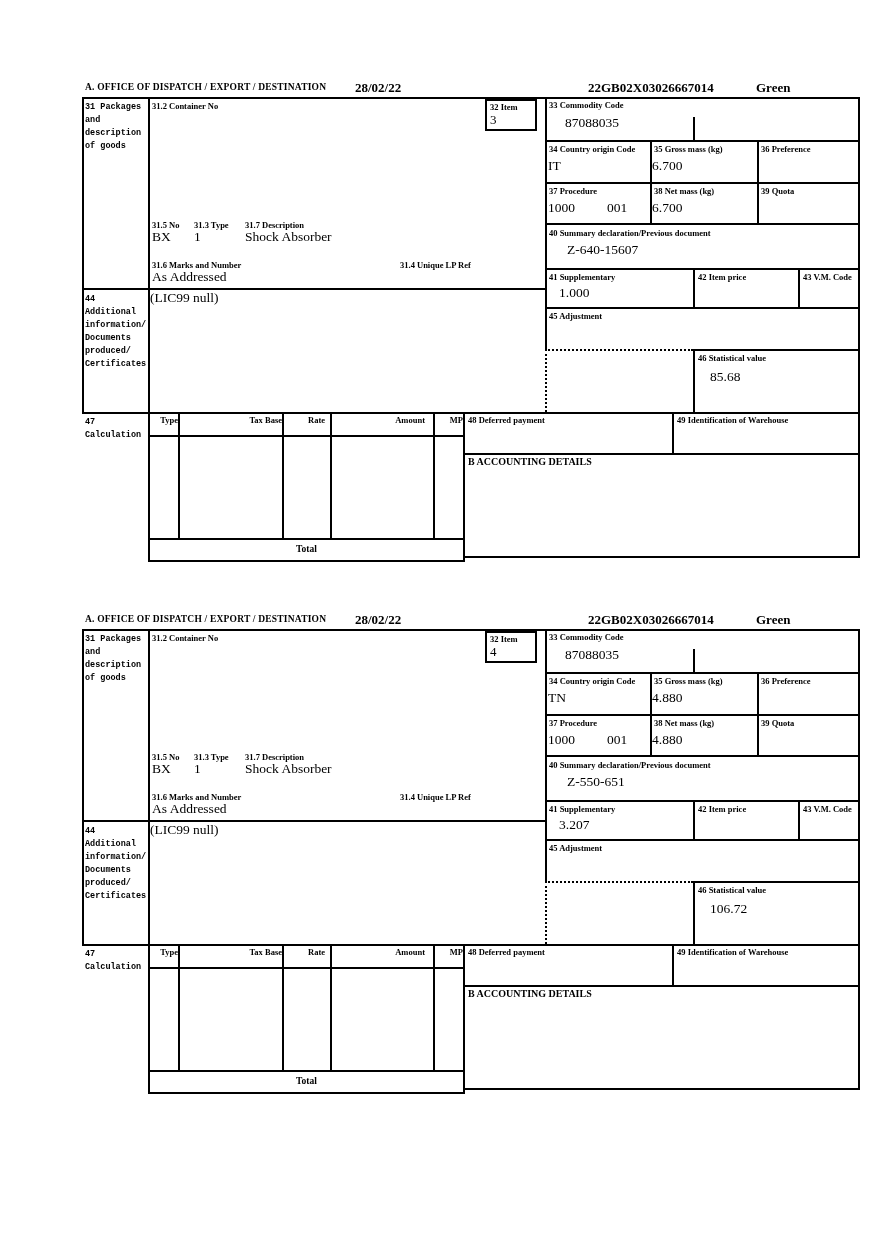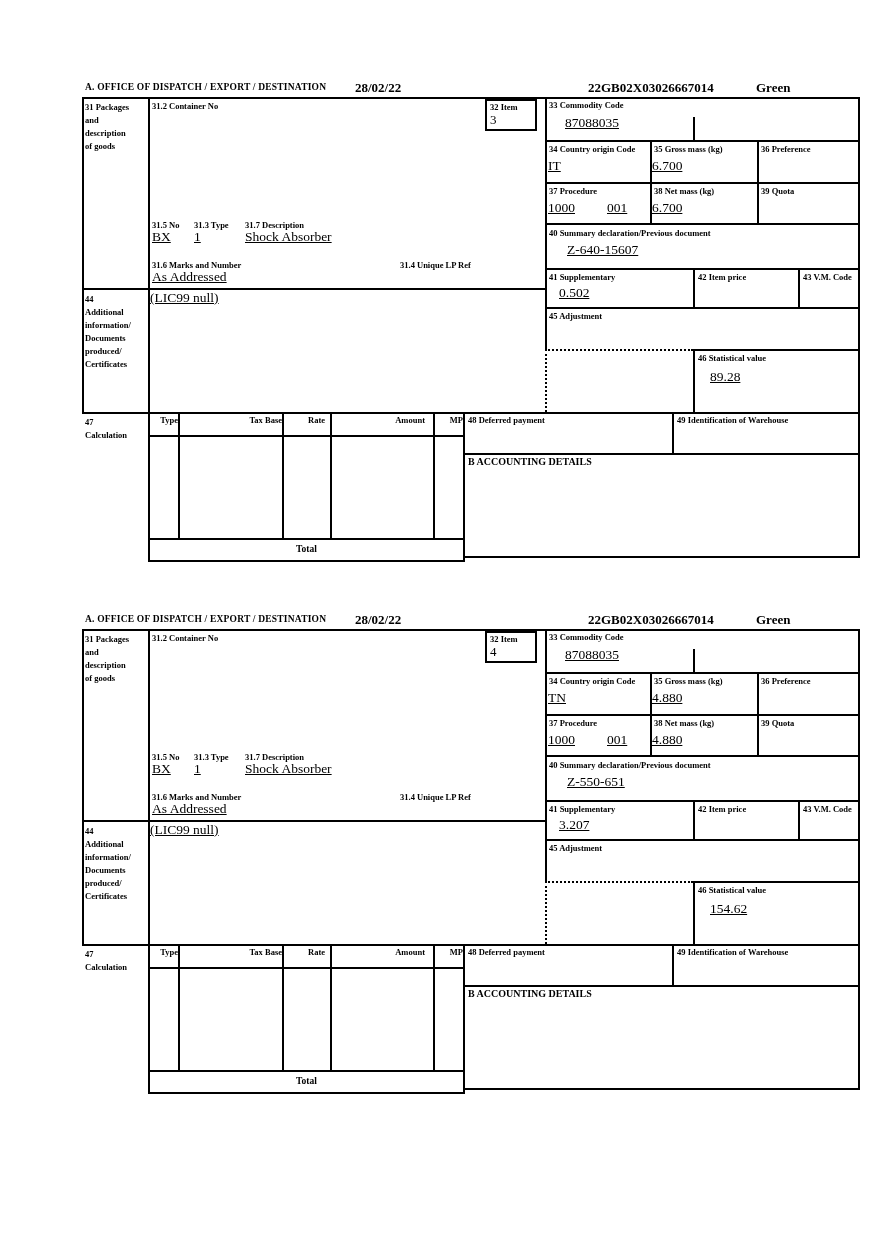--- a/index.html
+++ b/index.html
@@ -7,23 +7,23 @@
        font-family:"Liberation Serif",serif;color:#000;}
   .form{position:absolute;left:82px;width:778px;height:482px;}
   .ha{position:absolute;top:2px;font:bold 9.5px "Liberation Serif",serif;letter-spacing:.2px;white-space:nowrap;}
   .hv{position:absolute;top:0;font:bold 13px "Liberation Serif",serif;white-space:nowrap;}
   .sheet{position:absolute;top:17px;left:0;width:778px;height:466px;}
   .hl{position:absolute;height:2px;background:#000;display:block;}
   .vl{position:absolute;width:2px;background:#000;display:block;}
   .hd{position:absolute;height:0;border-top:2px dotted #000;display:block;}
   .vd{position:absolute;width:0;border-left:2px dotted #000;display:block;}
   .lab{position:absolute;font:bold 8.5px "Liberation Serif",serif;white-space:nowrap;text-align:right;}
-  .val{position:absolute;font:13.5px "Liberation Serif",serif;white-space:nowrap;text-decoration:underline;}
+  .val{position:absolute;font:13.5px "Liberation Serif",serif;white-space:nowrap;}
   .blk{position:absolute;font:bold 8.5px "Liberation Serif",serif;line-height:13px;}
-  .blk span{display:block;}
+  .blk span{display:block;font-family:Liberation Mono, monospace;}
   .itembox{position:absolute;left:403px;top:2px;width:45px;height:27px;border:2px solid #000;padding:1px 0 0 3px;}
   .itembox .il{font:bold 8.5px "Liberation Serif",serif;display:block;}
   .itembox .iv{font:13px "Liberation Serif",serif;display:block;}
   .th{position:absolute;top:318px;height:18px;font:bold 8.5px "Liberation Serif",serif;}
   .tc{text-align:right;} .tr{text-align:right;padding-right:5px;box-sizing:border-box;}
   .bacc{font:bold 10px "Liberation Serif",serif;}
   .total{position:absolute;top:447px;left:66px;width:317px;text-align:center;
          font:bold 9.5px "Liberation Serif",serif;}
 </style>
 </head>
@@ -117,24 +117,24 @@
     <span class="lab" style="left:572px;top:89px">38 Net mass (kg)</span>
     <span class="lab" style="left:679px;top:89px">39 Quota</span>
     <span class="val" style="left:466px;top:103px">1000</span>
     <span class="val" style="left:525px;top:103px">001</span>
     <span class="val" style="left:570px;top:103px">6.700</span>
     <span class="lab" style="left:467px;top:131px">40 Summary declaration/Previous document</span>
     <span class="val" style="left:485px;top:145px">Z-640-15607</span>
     <span class="lab" style="left:467px;top:175px">41 Supplementary</span>
     <span class="lab" style="left:616px;top:175px">42 Item price</span>
     <span class="lab" style="left:721px;top:175px">43 V.M. Code</span>
-    <span class="val" style="left:477px;top:188px">0.502</span>
+    <span class="val" style="left:477px;top:188px">1.000</span>
     <span class="lab" style="left:467px;top:214px">45 Adjustment</span>
     <span class="lab" style="left:616px;top:256px">46 Statistical value</span>
-    <span class="val" style="left:628px;top:272px">89.28</span>
+    <span class="val" style="left:628px;top:272px">85.68</span>
 
     <span class="th tc" style="left:66px;width:30px">Type</span>
     <span class="th tc" style="left:96px;width:104px">Tax Base</span>
     <span class="th tr" style="left:200px;width:48px">Rate</span>
     <span class="th tr" style="left:248px;width:103px;padding-right:8px">Amount</span>
     <span class="th tc" style="left:351px;width:30px">MP</span>
     <span class="total">Total</span>
 
     <span class="lab" style="left:386px;top:318px">48 Deferred payment</span>
     <span class="lab" style="left:595px;top:318px">49 Identification of Warehouse</span>
@@ -232,21 +232,21 @@
     <span class="val" style="left:525px;top:103px">001</span>
     <span class="val" style="left:570px;top:103px">4.880</span>
     <span class="lab" style="left:467px;top:131px">40 Summary declaration/Previous document</span>
     <span class="val" style="left:485px;top:145px">Z-550-651</span>
     <span class="lab" style="left:467px;top:175px">41 Supplementary</span>
     <span class="lab" style="left:616px;top:175px">42 Item price</span>
     <span class="lab" style="left:721px;top:175px">43 V.M. Code</span>
     <span class="val" style="left:477px;top:188px">3.207</span>
     <span class="lab" style="left:467px;top:214px">45 Adjustment</span>
     <span class="lab" style="left:616px;top:256px">46 Statistical value</span>
-    <span class="val" style="left:628px;top:272px">154.62</span>
+    <span class="val" style="left:628px;top:272px">106.72</span>
 
     <span class="th tc" style="left:66px;width:30px">Type</span>
     <span class="th tc" style="left:96px;width:104px">Tax Base</span>
     <span class="th tr" style="left:200px;width:48px">Rate</span>
     <span class="th tr" style="left:248px;width:103px;padding-right:8px">Amount</span>
     <span class="th tc" style="left:351px;width:30px">MP</span>
     <span class="total">Total</span>
 
     <span class="lab" style="left:386px;top:318px">48 Deferred payment</span>
     <span class="lab" style="left:595px;top:318px">49 Identification of Warehouse</span>

